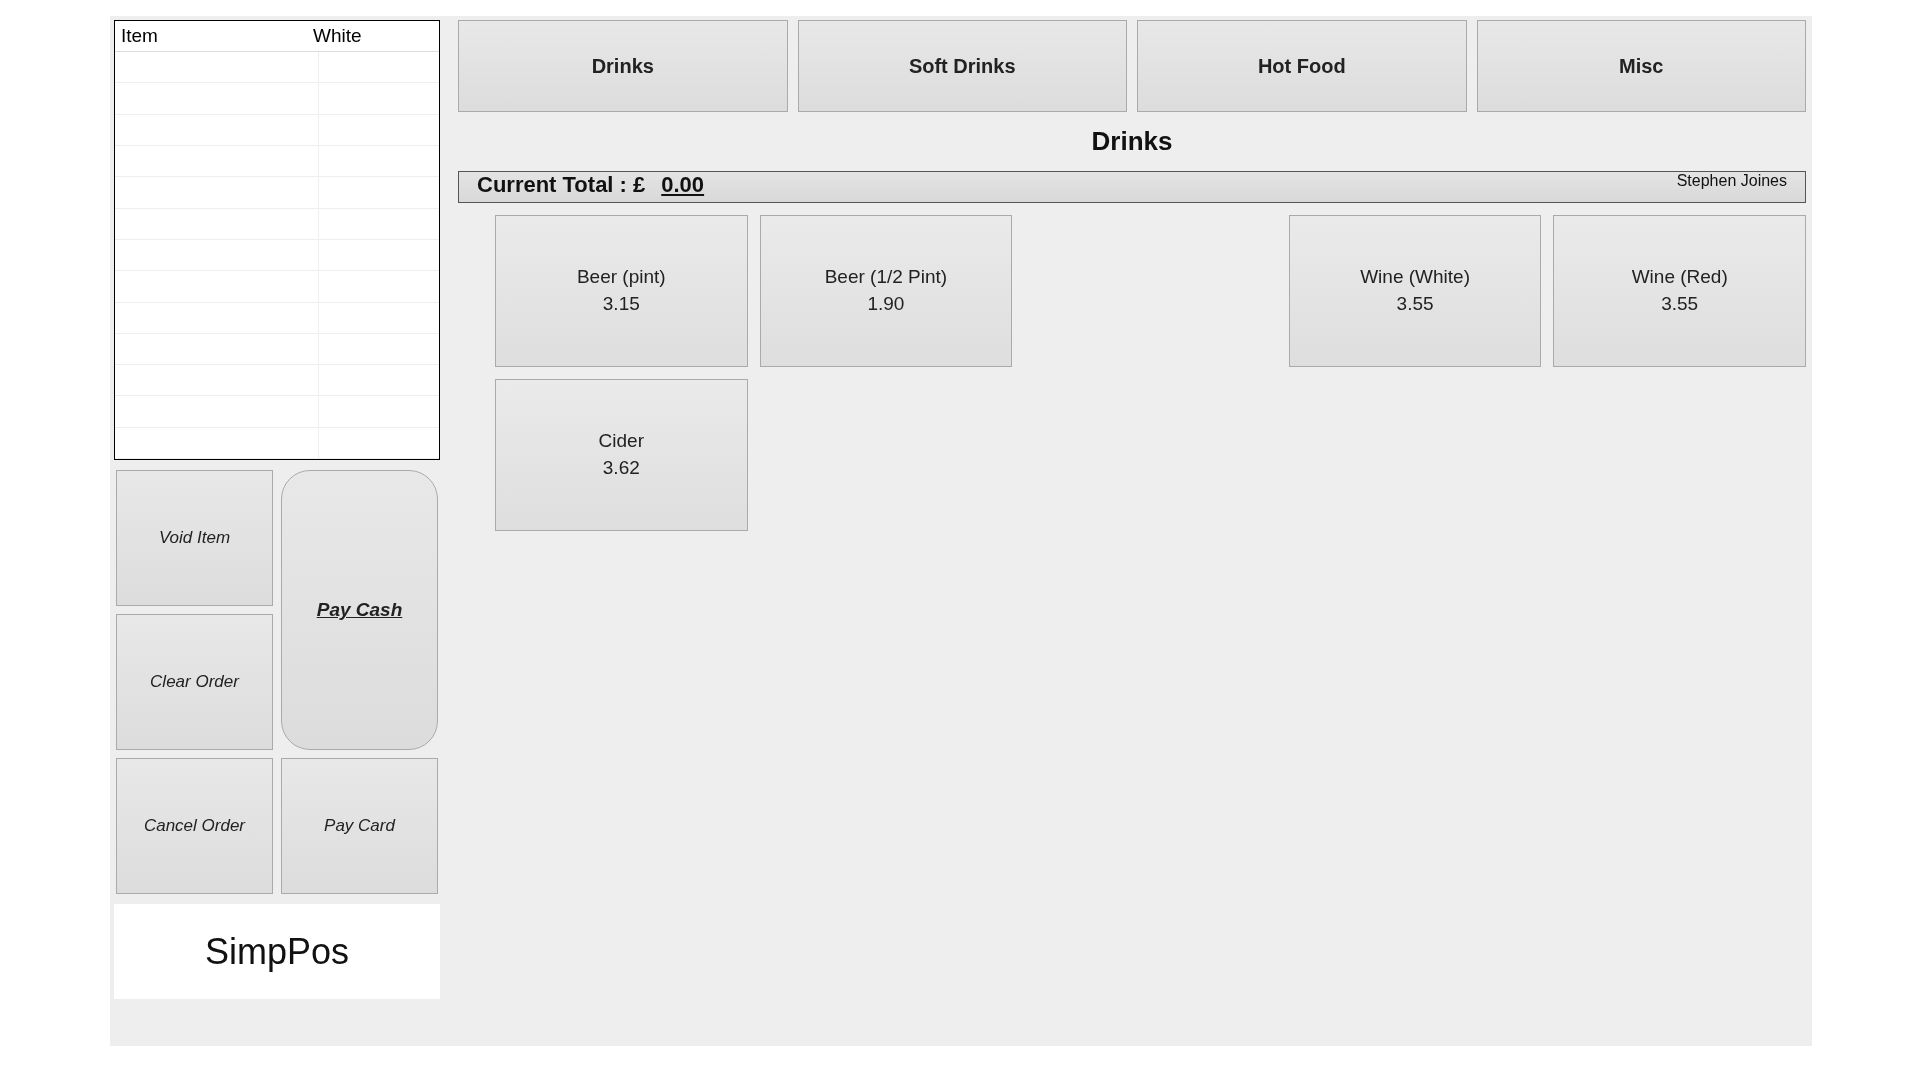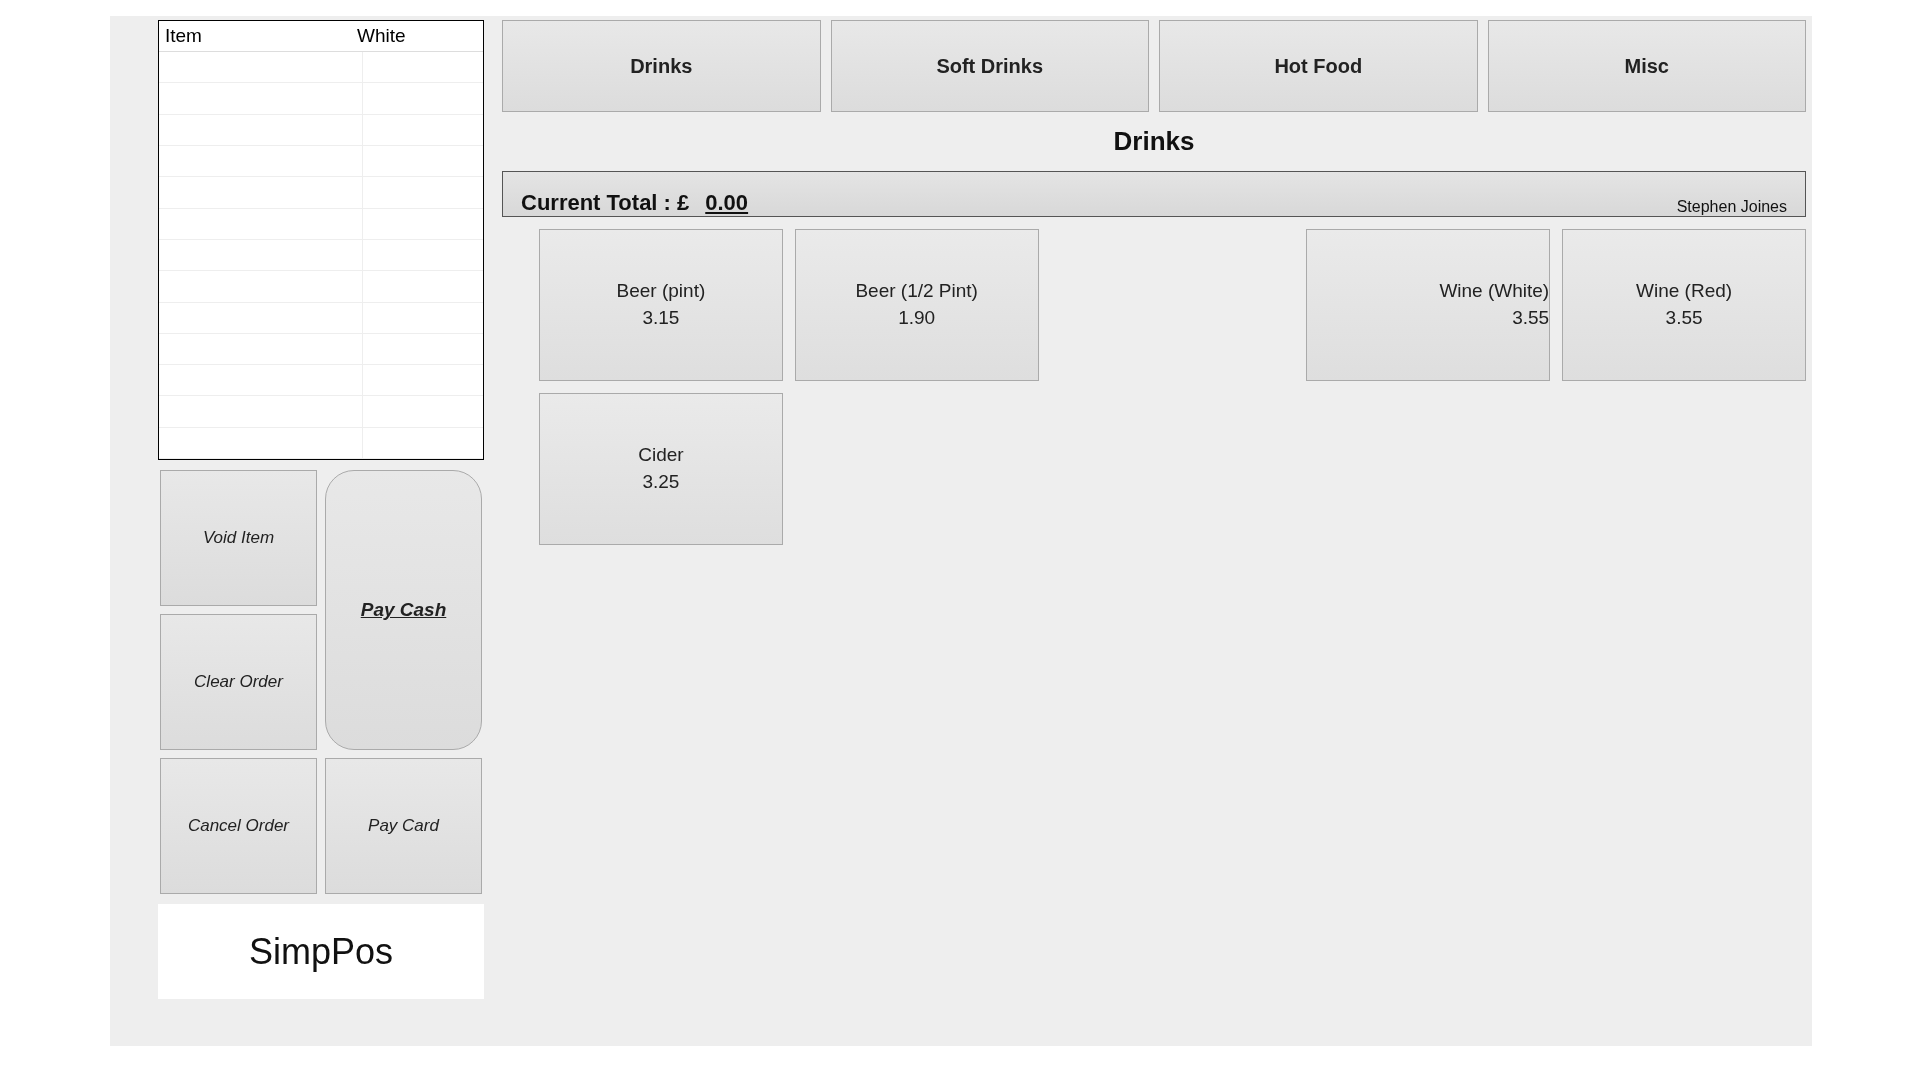--- a/index.html
+++ b/index.html
@@ -19,21 +19,20 @@
     background: #eeeeee;
     display: flex;
   }
   
   .left {
     width: 334px;
     padding: 4px;
     display: flex;
     flex-direction: column;
     gap: 10px;
-    margin-left: 44px;
   }
   .order-table {
     background: #ffffff;
     border: 1px solid #000;
     height: 440px;
     display: flex;
     flex-direction: column;
   }
   .order-head {
     display: flex;
@@ -114,23 +113,23 @@
   .cat-title {
     text-align: center;
     font-size: 26px;
     font-weight: 700;
     color: #111;
     margin: 14px 0;
   }
   .total-bar {
     border: 1px solid #555;
     background: linear-gradient(#e4e4e4,#d8d8d8);
-    height: 46px;
-    display: flex;
-    align-items: flex-end;
+    height: 32px;
+    display: flex;
+    align-items: flex-start;
     padding: 0 18px;
     font-size: 22px;
     font-weight: 700;
     color: #111;
   }
   .total-bar .amount { text-decoration: underline; margin-left: 16px; }
   .total-bar .user {
     margin-left: auto;
     font-size: 16px;
     font-weight: 400;
@@ -250,28 +249,28 @@
     </div>
     <div class="product-grid" id="product-grid">
         <div class="prod-btn" style="grid-area: 1 / 1;">
           <div>Beer (pint)</div>
           <div>3.15</div>
         </div>
         <div class="prod-btn" style="grid-area: 1 / 2;">
           <div>Beer (1/2 Pint)</div>
           <div>1.90</div>
         </div>
-        <div class="prod-btn" style="grid-area: 1 / 4; align-items: flex-end;">
+        <div class="prod-btn" style="grid-area: 1 / 4;">
           <div>Wine (White)</div>
           <div>3.55</div>
         </div>
         <div class="prod-btn" style="grid-area: 1 / 5;">
           <div>Wine (Red)</div>
           <div>3.55</div>
         </div>
         <div class="prod-btn" style="grid-area: 2 / 1;">
           <div>Cider</div>
-          <div>3.25</div>
+          <div>3.62</div>
         </div>
       </div>
   </div>
 
 </div>
 
 </body></html>

